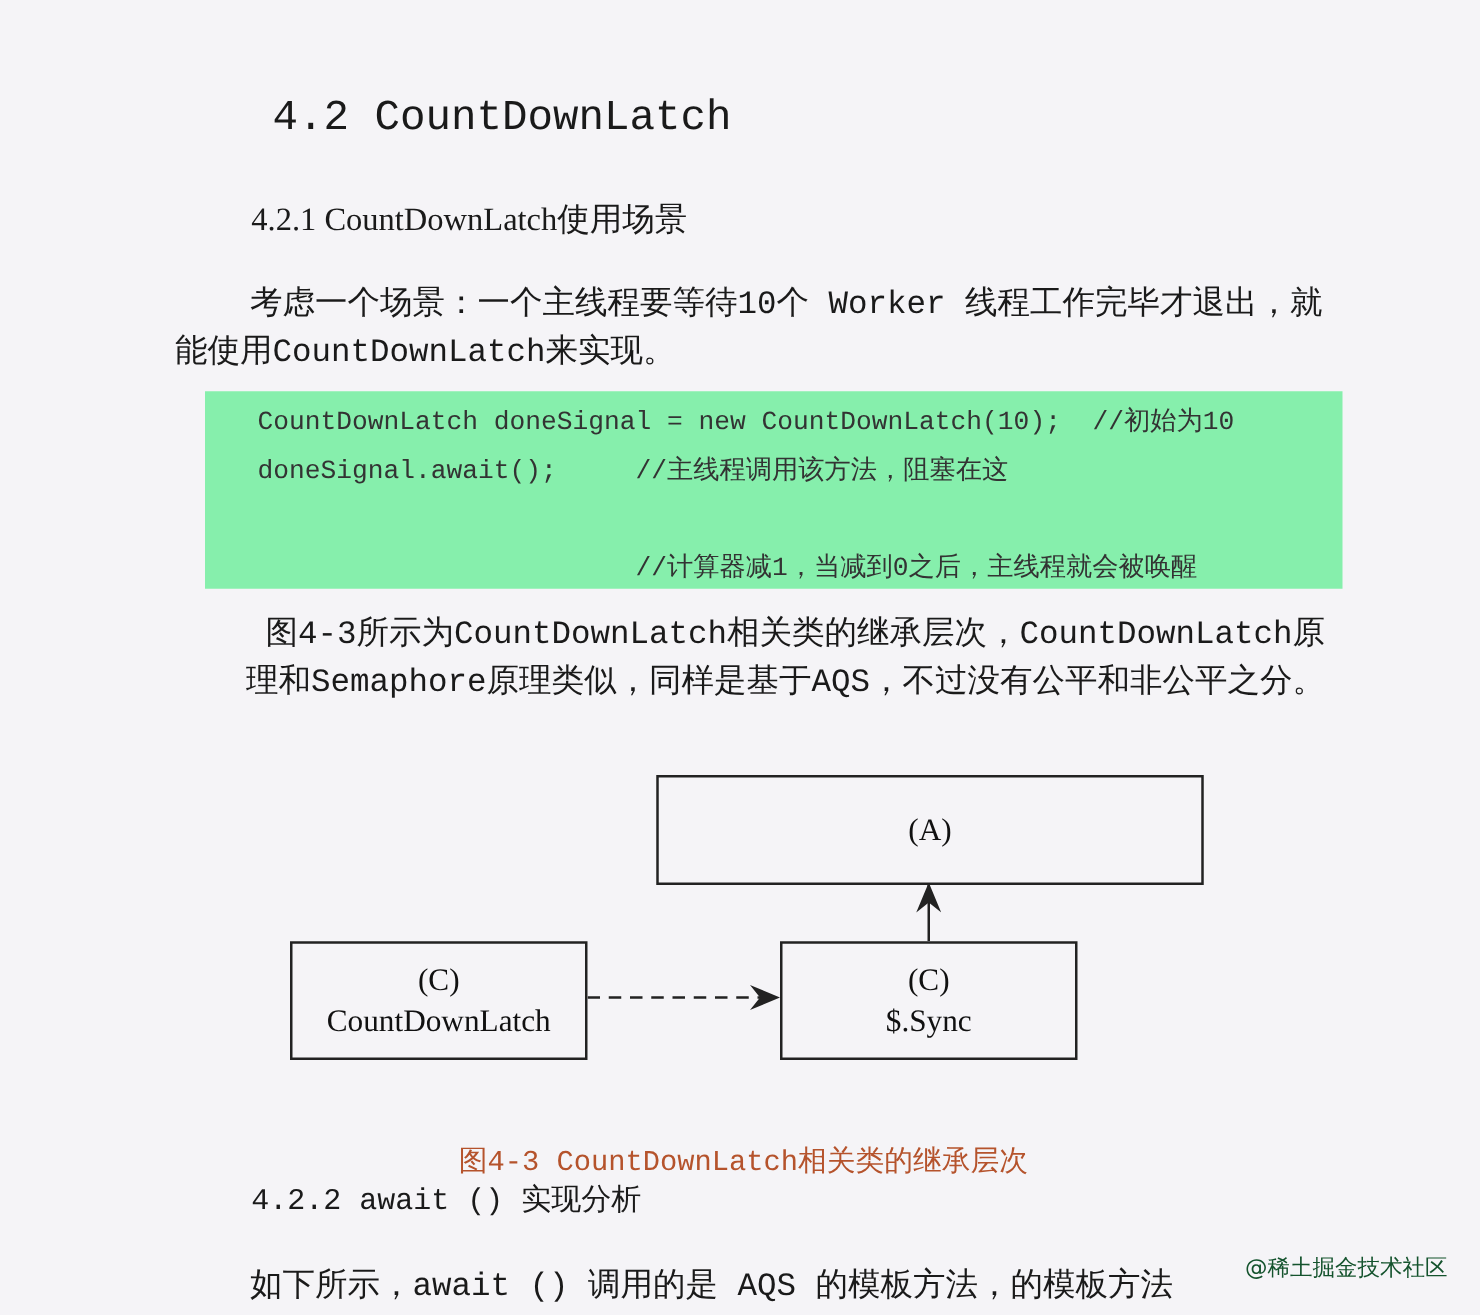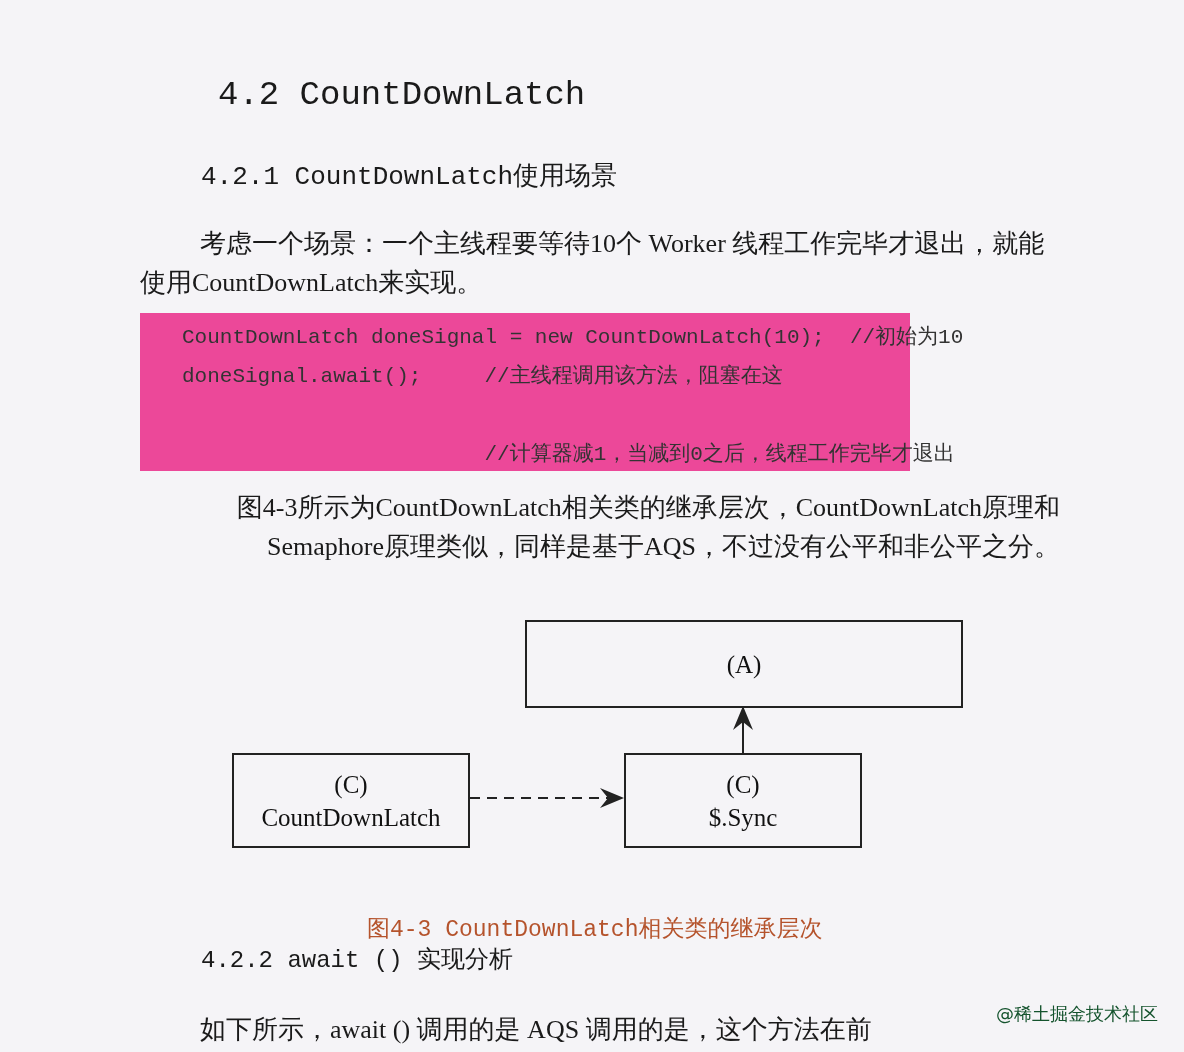--- a/index.html
+++ b/index.html
@@ -3,27 +3,27 @@
 <meta charset="utf-8">
 <style>
   html, body { margin: 0; padding: 0; }
   body {
     width: 1184px; height: 1052px; overflow: hidden; position: relative;
     background: #f5f4f7; color: #1a1a1a;
     font-family: "DejaVu Serif", "Liberation Serif", serif;
   }
   .abs { position: absolute; }
   .h1 { left: 218px; top: 76px; font-size: 34px; font-family: "Liberation Mono", "DejaVu Sans Mono", monospace; letter-spacing: 0px; white-space: nowrap; }
-  .h2 { left: 201px; top: 158px; font-size: 26px; font-family: Liberation Mono, monospace; white-space: nowrap; }
-  .para { left: 140px; width: 920px; font-size: 26px; line-height: 39px; font-family: Liberation Serif, serif; }
+  .h2 { left: 201px; top: 158px; font-size: 26px; font-family: Liberation Serif, serif; white-space: nowrap; }
+  .para { left: 140px; width: 920px; font-size: 26px; line-height: 39px; font-family: Liberation Mono, monospace; }
   .para .indent { display: inline-block; width: 60px; }
   .p1 { top: 224px; }
   .code {
-    left: 140px; top: 313px; width: 770px; height: 158px;
-    background: #ec4899;
+    left: 164px; top: 313px; width: 910px; height: 158px;
+    background: #86efac;
   }
   .code-line {
     position: absolute; left: 42px; font-size: 21px; color: #333;
     font-family: "Liberation Mono", "DejaVu Sans Mono", monospace; white-space: pre;
   }
   .p2 { top: 488px; text-align: right; }
   .box {
     position: absolute; border: 2px solid #222; background: #f5f4f7;
     display: flex; flex-direction: column; align-items: center; justify-content: center;
     font-family: "Liberation Serif", "DejaVu Serif", serif; font-size: 25px; line-height: 33px; color: #111;
@@ -49,21 +49,21 @@
 <div class="abs h1">4.2 CountDownLatch</div>
 <div class="abs h2">4.2.1 CountDownLatch使用场景</div>
 
 <div class="abs para p1">
   <span class="indent"></span><span>考虑一个场景：一个主线程要等待10个 Worker 线程工作完毕才退出，就能使用CountDownLatch来实现。</span>
 </div>
 
 <div class="abs code">
   <div class="code-line" style="top:9px">CountDownLatch doneSignal = new CountDownLatch(10);  //初始为10</div>
   <div class="code-line" style="top:48px">doneSignal.await();     //主线程调用该方法，阻塞在这</div>
-  <div class="code-line" style="top:126px">                        //计算器减1，当减到0之后，线程工作完毕才退出</div>
+  <div class="code-line" style="top:126px">                        //计算器减1，当减到0之后，主线程就会被唤醒</div>
 </div>
 
 <div class="abs para p2">
   <span class="indent"></span><span>图4-3所示为CountDownLatch相关类的继承层次，CountDownLatch原理和Semaphore原理类似，同样是基于AQS，不过没有公平和非公平之分。</span>
 </div>
 
 <svg class="arrows" width="1184" height="1052">
   <defs>
     <marker id="ah" markerWidth="12" markerHeight="10" refX="11" refY="5" orient="auto">
       <path d="M0,0 L12,5 L0,10 L4,5 Z" fill="#222"></path>
@@ -83,16 +83,16 @@
 <div class="box box-c2">
   <span>(C)</span>
   <span>$.Sync</span>
 </div>
 
 <div class="abs caption">图4-3 CountDownLatch相关类的继承层次</div>
 
 <div class="abs h3">4.2.2 await () 实现分析</div>
 
 <div class="abs para p3">
-  <span class="indent"></span><span>如下所示，await () 调用的是 AQS 调用的是，这个方法在前</span>
+  <span class="indent"></span><span>如下所示，await () 调用的是 AQS 的模板方法，的模板方法</span>
 </div>
 
 <div class="abs watermark">@稀土掘金技术社区</div>
 
 </body></html>

